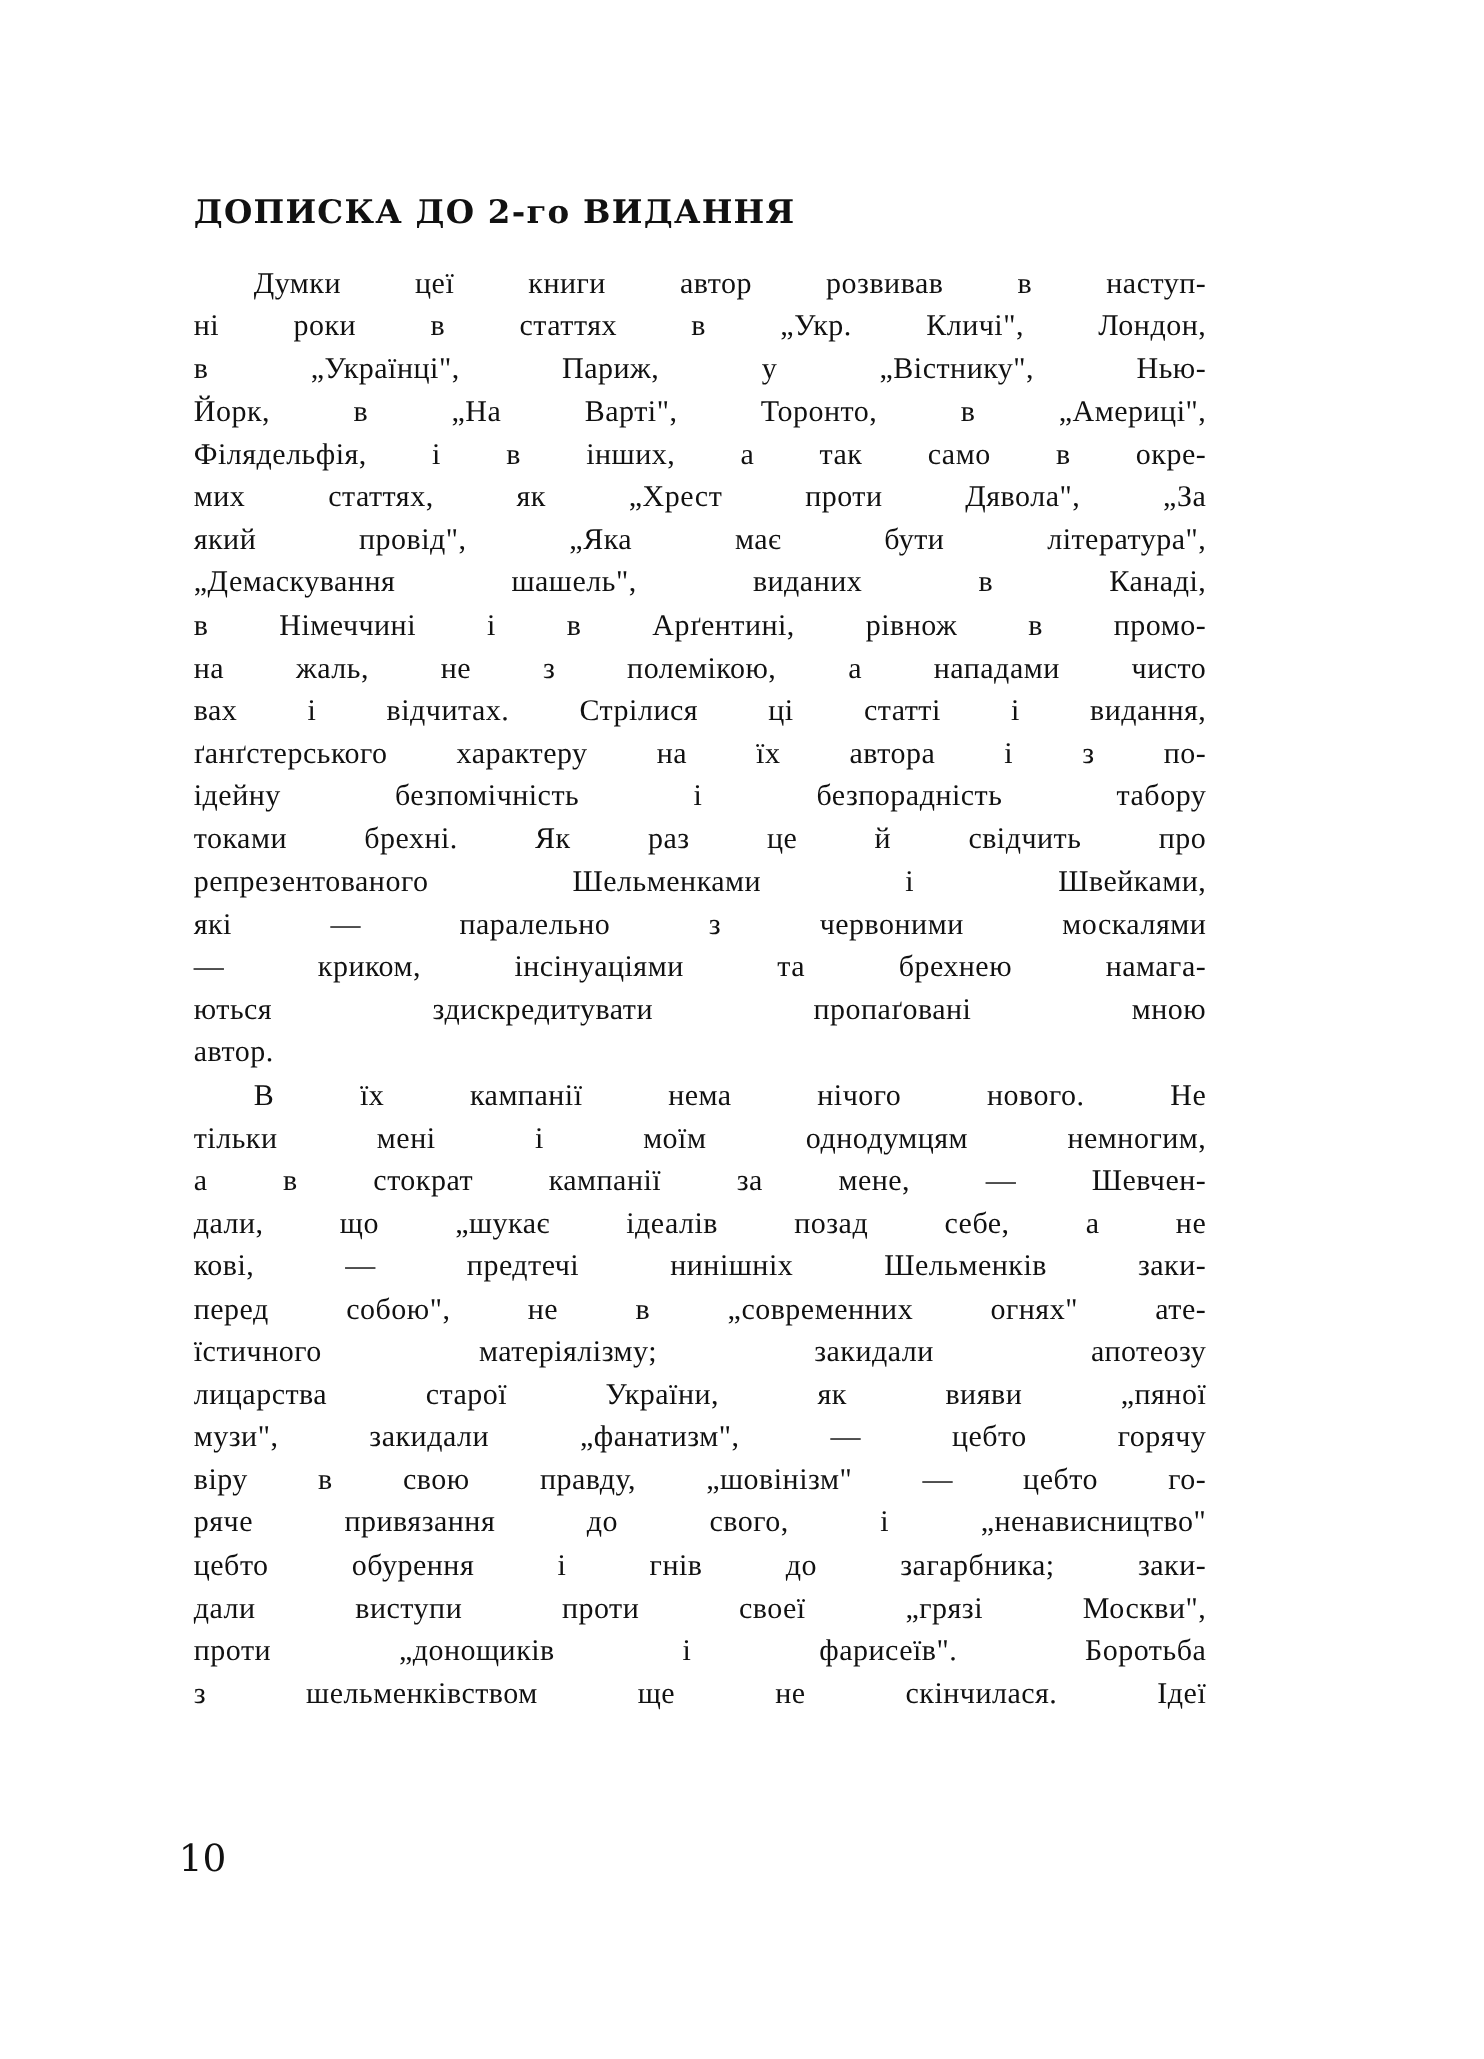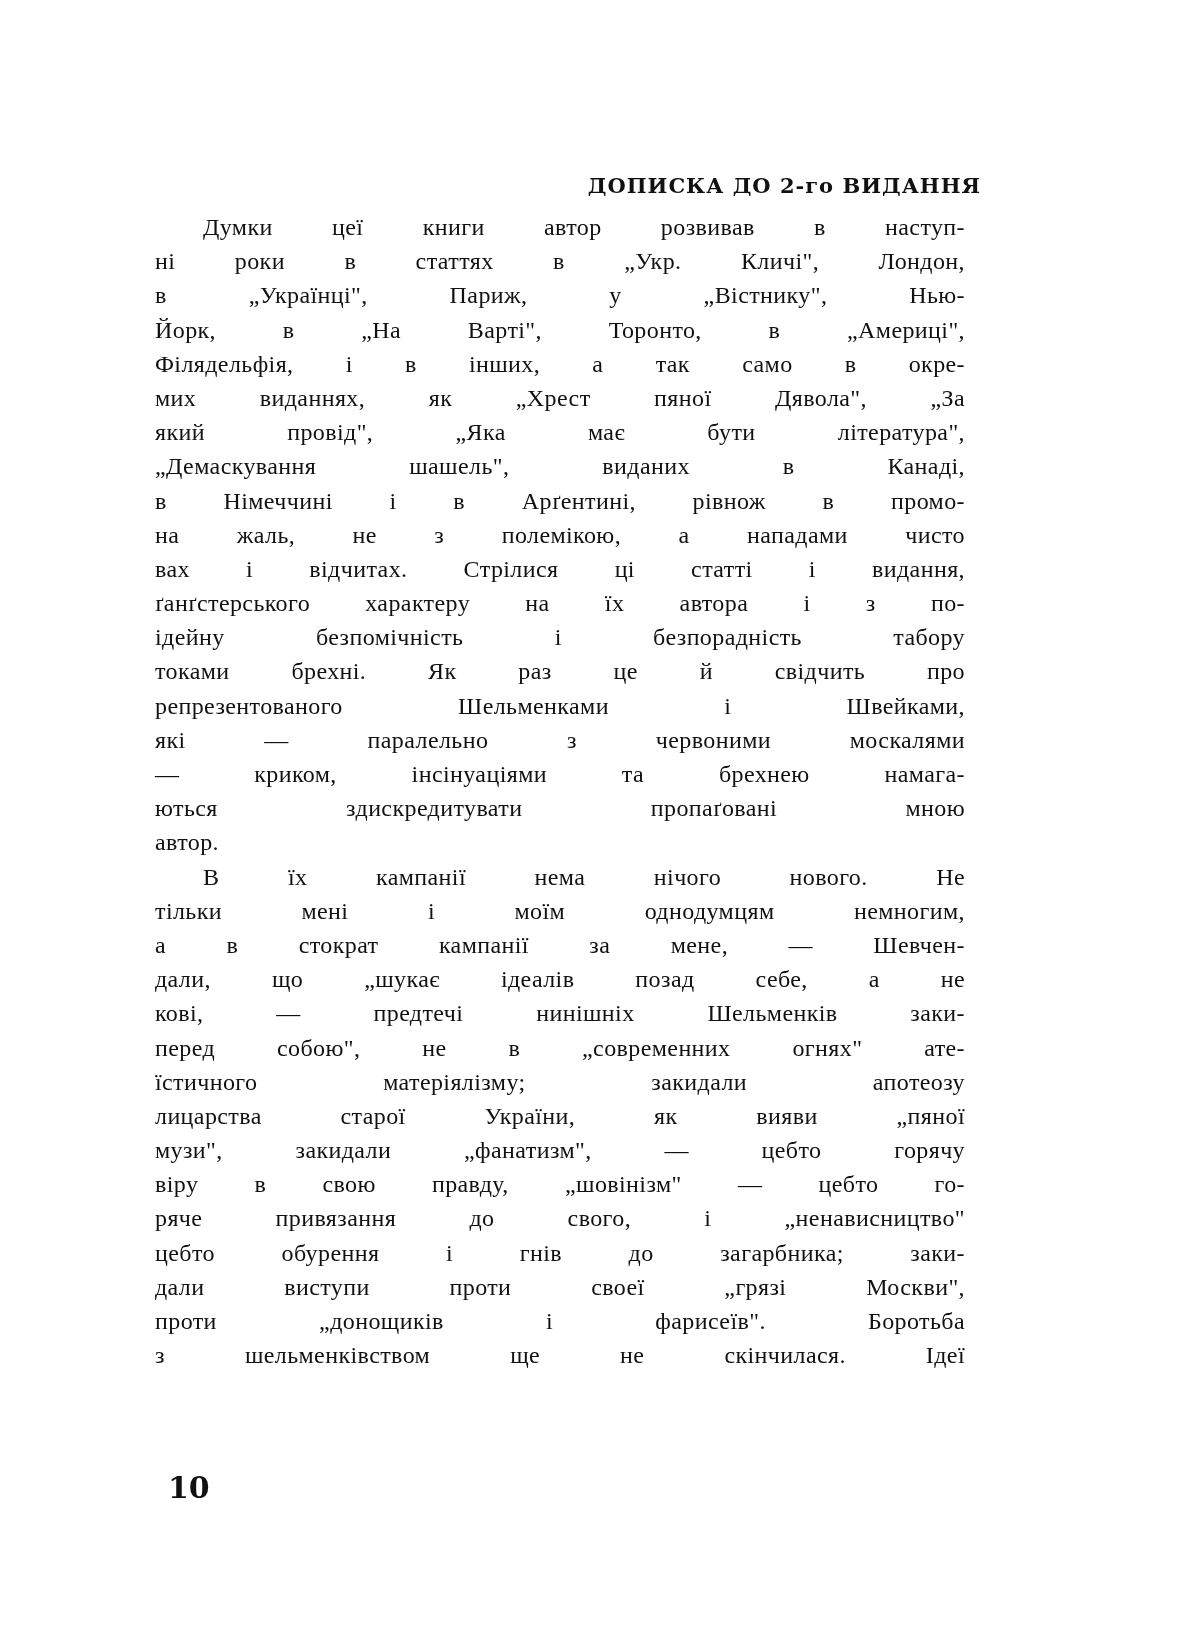--- a/index.html
+++ b/index.html
@@ -20,27 +20,27 @@
     left: 0; top: 0;
     width: 1187px;
     height: 1647px;
     background: #ffffff;
   }
   .title {
     position: absolute;
     left: 155px;
     width: 810px;
     top: 148px;
-    text-align: right;
+    text-align: left;
     font-family: "DejaVu Serif", serif;
     font-weight: bold;
-    font-size: 21px;
+    font-size: 26px;
     letter-spacing: 1px;
     line-height: 44px;
-    margin: 16px;
+    margin: 0;
   }
   .body-text {
     position: absolute;
     left: 155px;
     top: 210px;
     width: 810px;
   }
   .line {
     display: block;
     height: 34.2px;
@@ -55,43 +55,43 @@
     word-spacing: 2px;
   }
   .line.indent {
     padding-left: 48px;
   }
   .line.last {
     text-align-last: left;
   }
   .page-number {
     position: absolute;
-    left: 168px;
+    left: 143px;
     top: 1470px;
     font-family: "DejaVu Serif", serif;
-    font-weight: bold;
+    font-weight: normal;
     font-size: 30px;
     line-height: 36px;
   }
 </style>
 </head>
 <body>
 
 <div class="page">
   <h1 class="title">ДОПИСКА ДО 2-го ВИДАННЯ</h1>
 
   <div class="body-text">
 
     <div>
       <span class="line indent">Думки цеї книги автор розвивав в наступ-</span>
       <span class="line">ні роки в статтях в „Укр. Кличі", Лондон,</span>
       <span class="line">в „Українці", Париж, у „Вістнику", Нью-</span>
       <span class="line">Йорк, в „На Варті", Торонто, в „Америці",</span>
       <span class="line">Філядельфія, і в інших, а так само в окре-</span>
-      <span class="line">мих виданнях, як „Хрест пяної Дявола", „За</span>
+      <span class="line">мих статтях, як „Хрест проти Дявола", „За</span>
       <span class="line">який провід", „Яка має бути література",</span>
       <span class="line">„Демаскування шашель", виданих в Канаді,</span>
       <span class="line">в Німеччині і в Арґентині, рівнож в промо-</span>
       <span class="line">на жаль, не з полемікою, а нападами чисто</span>
       <span class="line">вах і відчитах. Стрілися ці статті і видання,</span>
       <span class="line">ґанґстерського характеру на їх автора і з по-</span>
       <span class="line">ідейну безпомічність і безпорадність табору</span>
       <span class="line">токами брехні. Як раз це й свідчить про</span>
       <span class="line">репрезентованого Шельменками і Швейками,</span>
       <span class="line">які — паралельно з червоними москалями</span>

